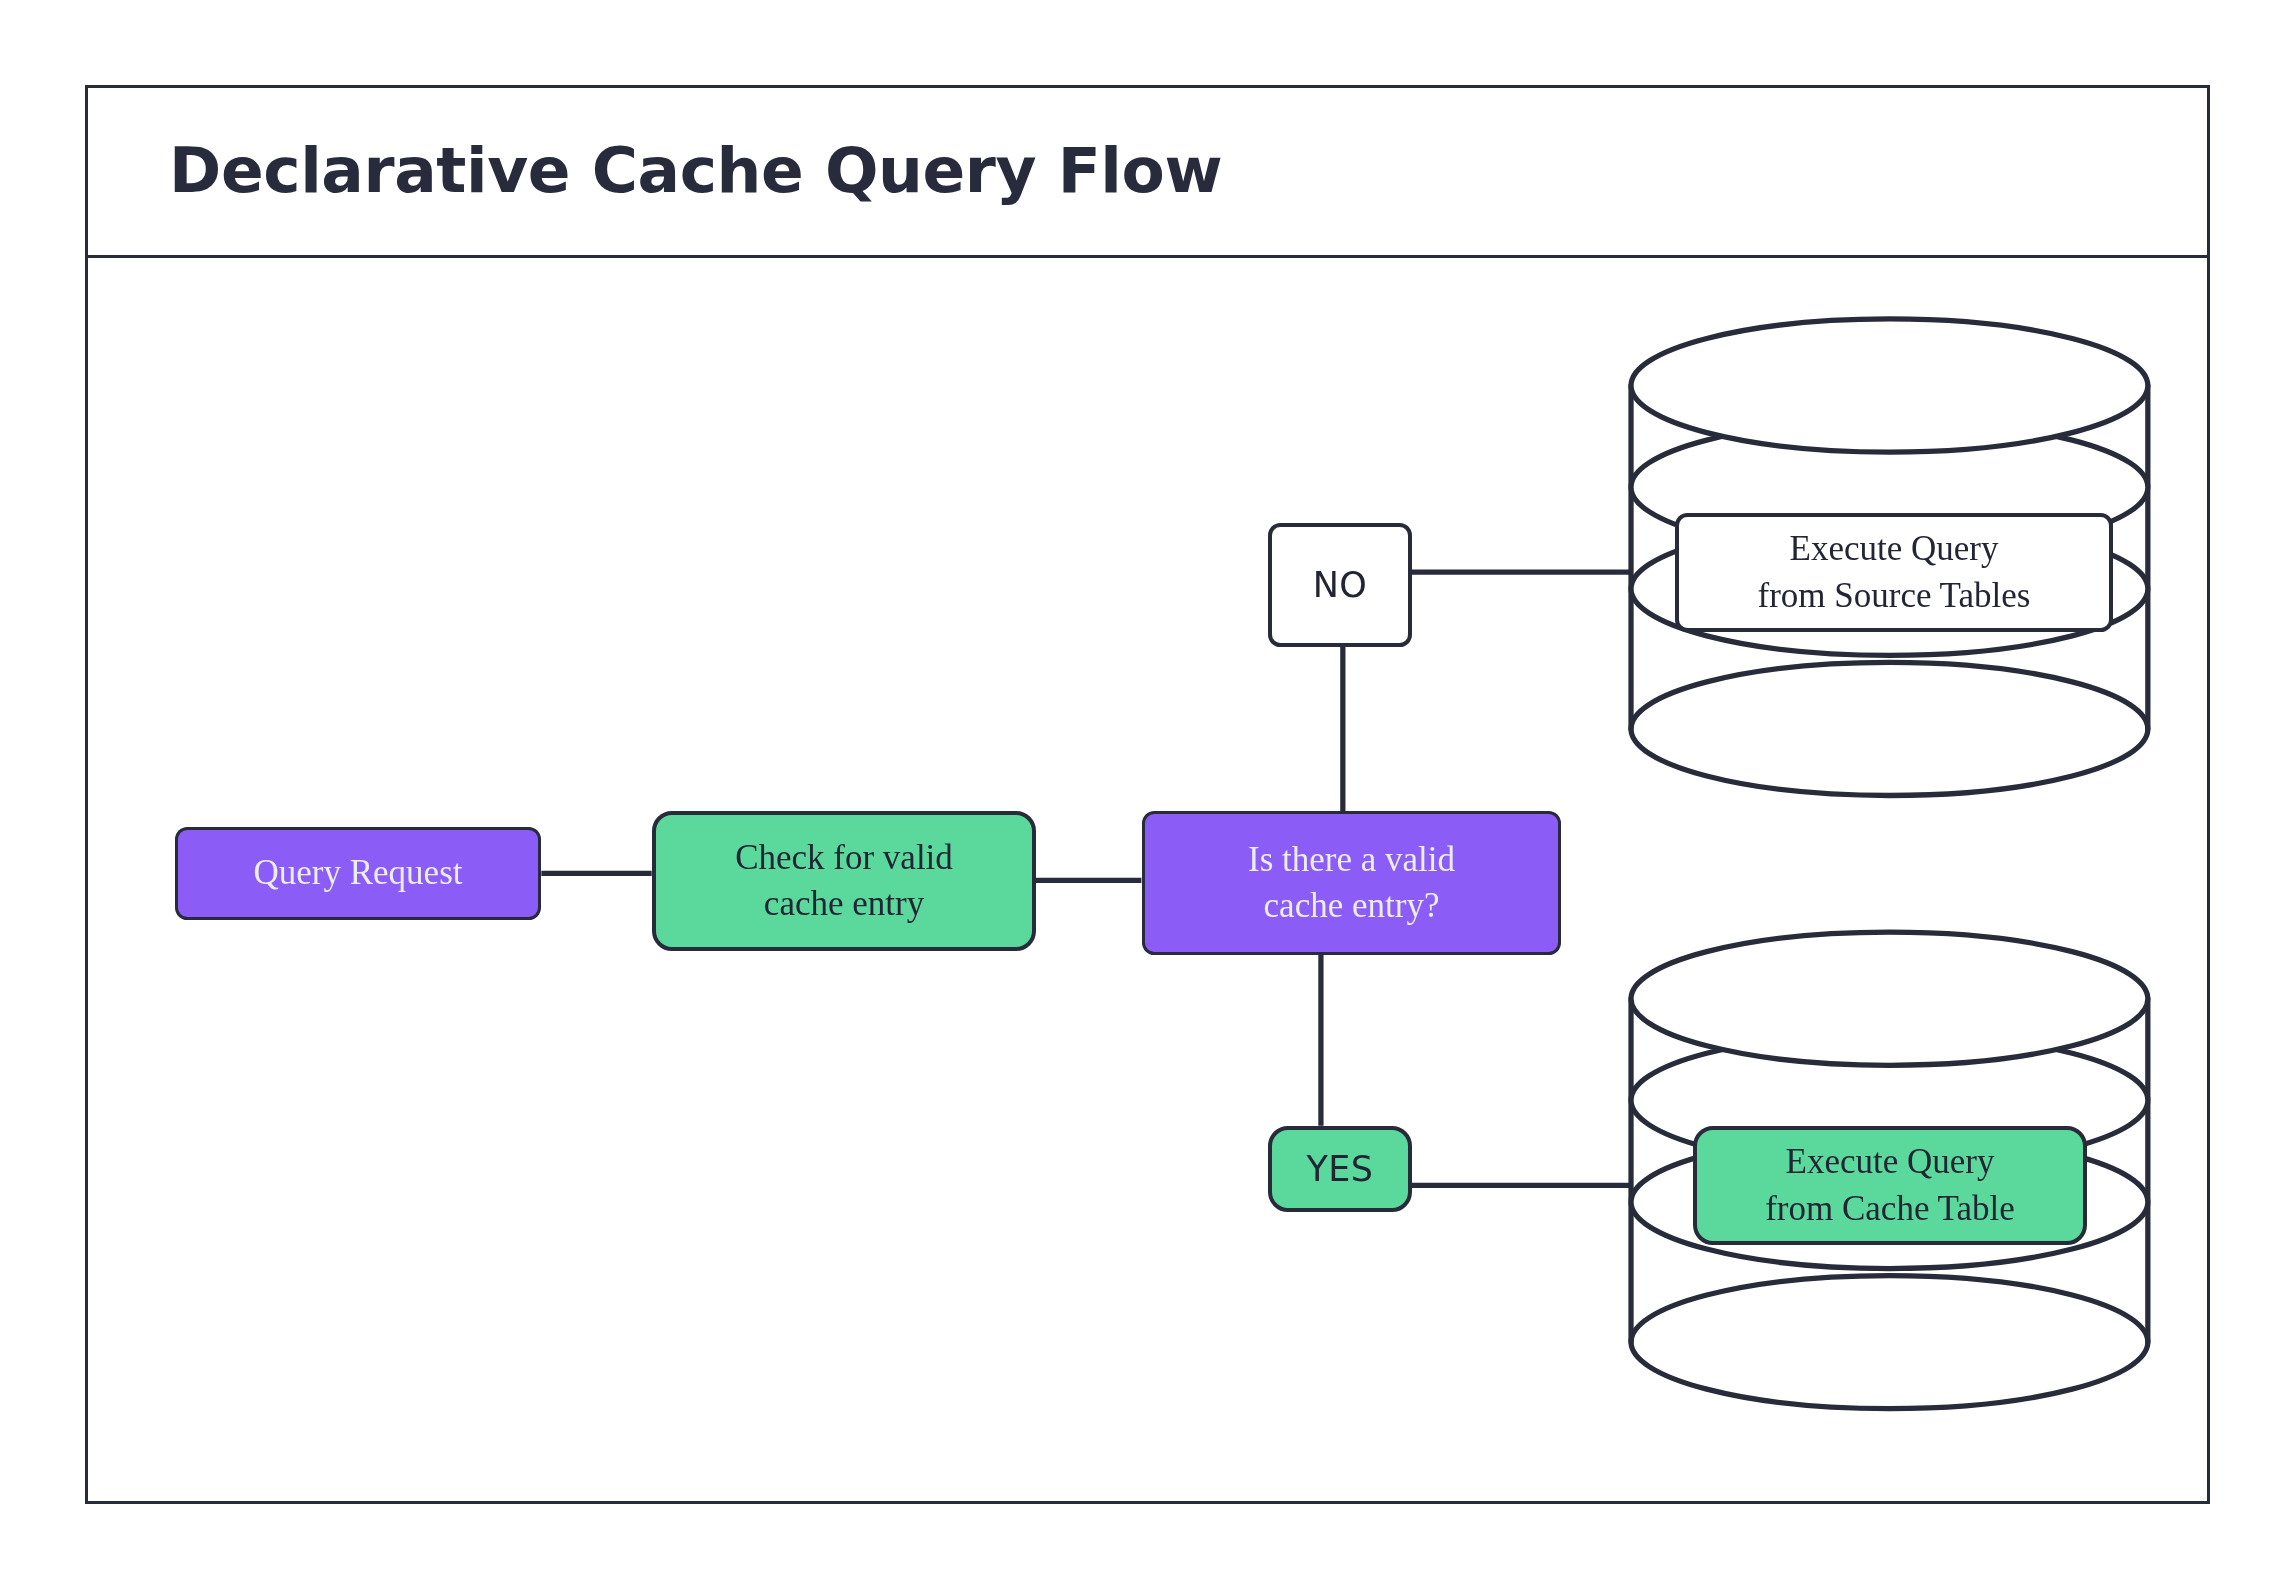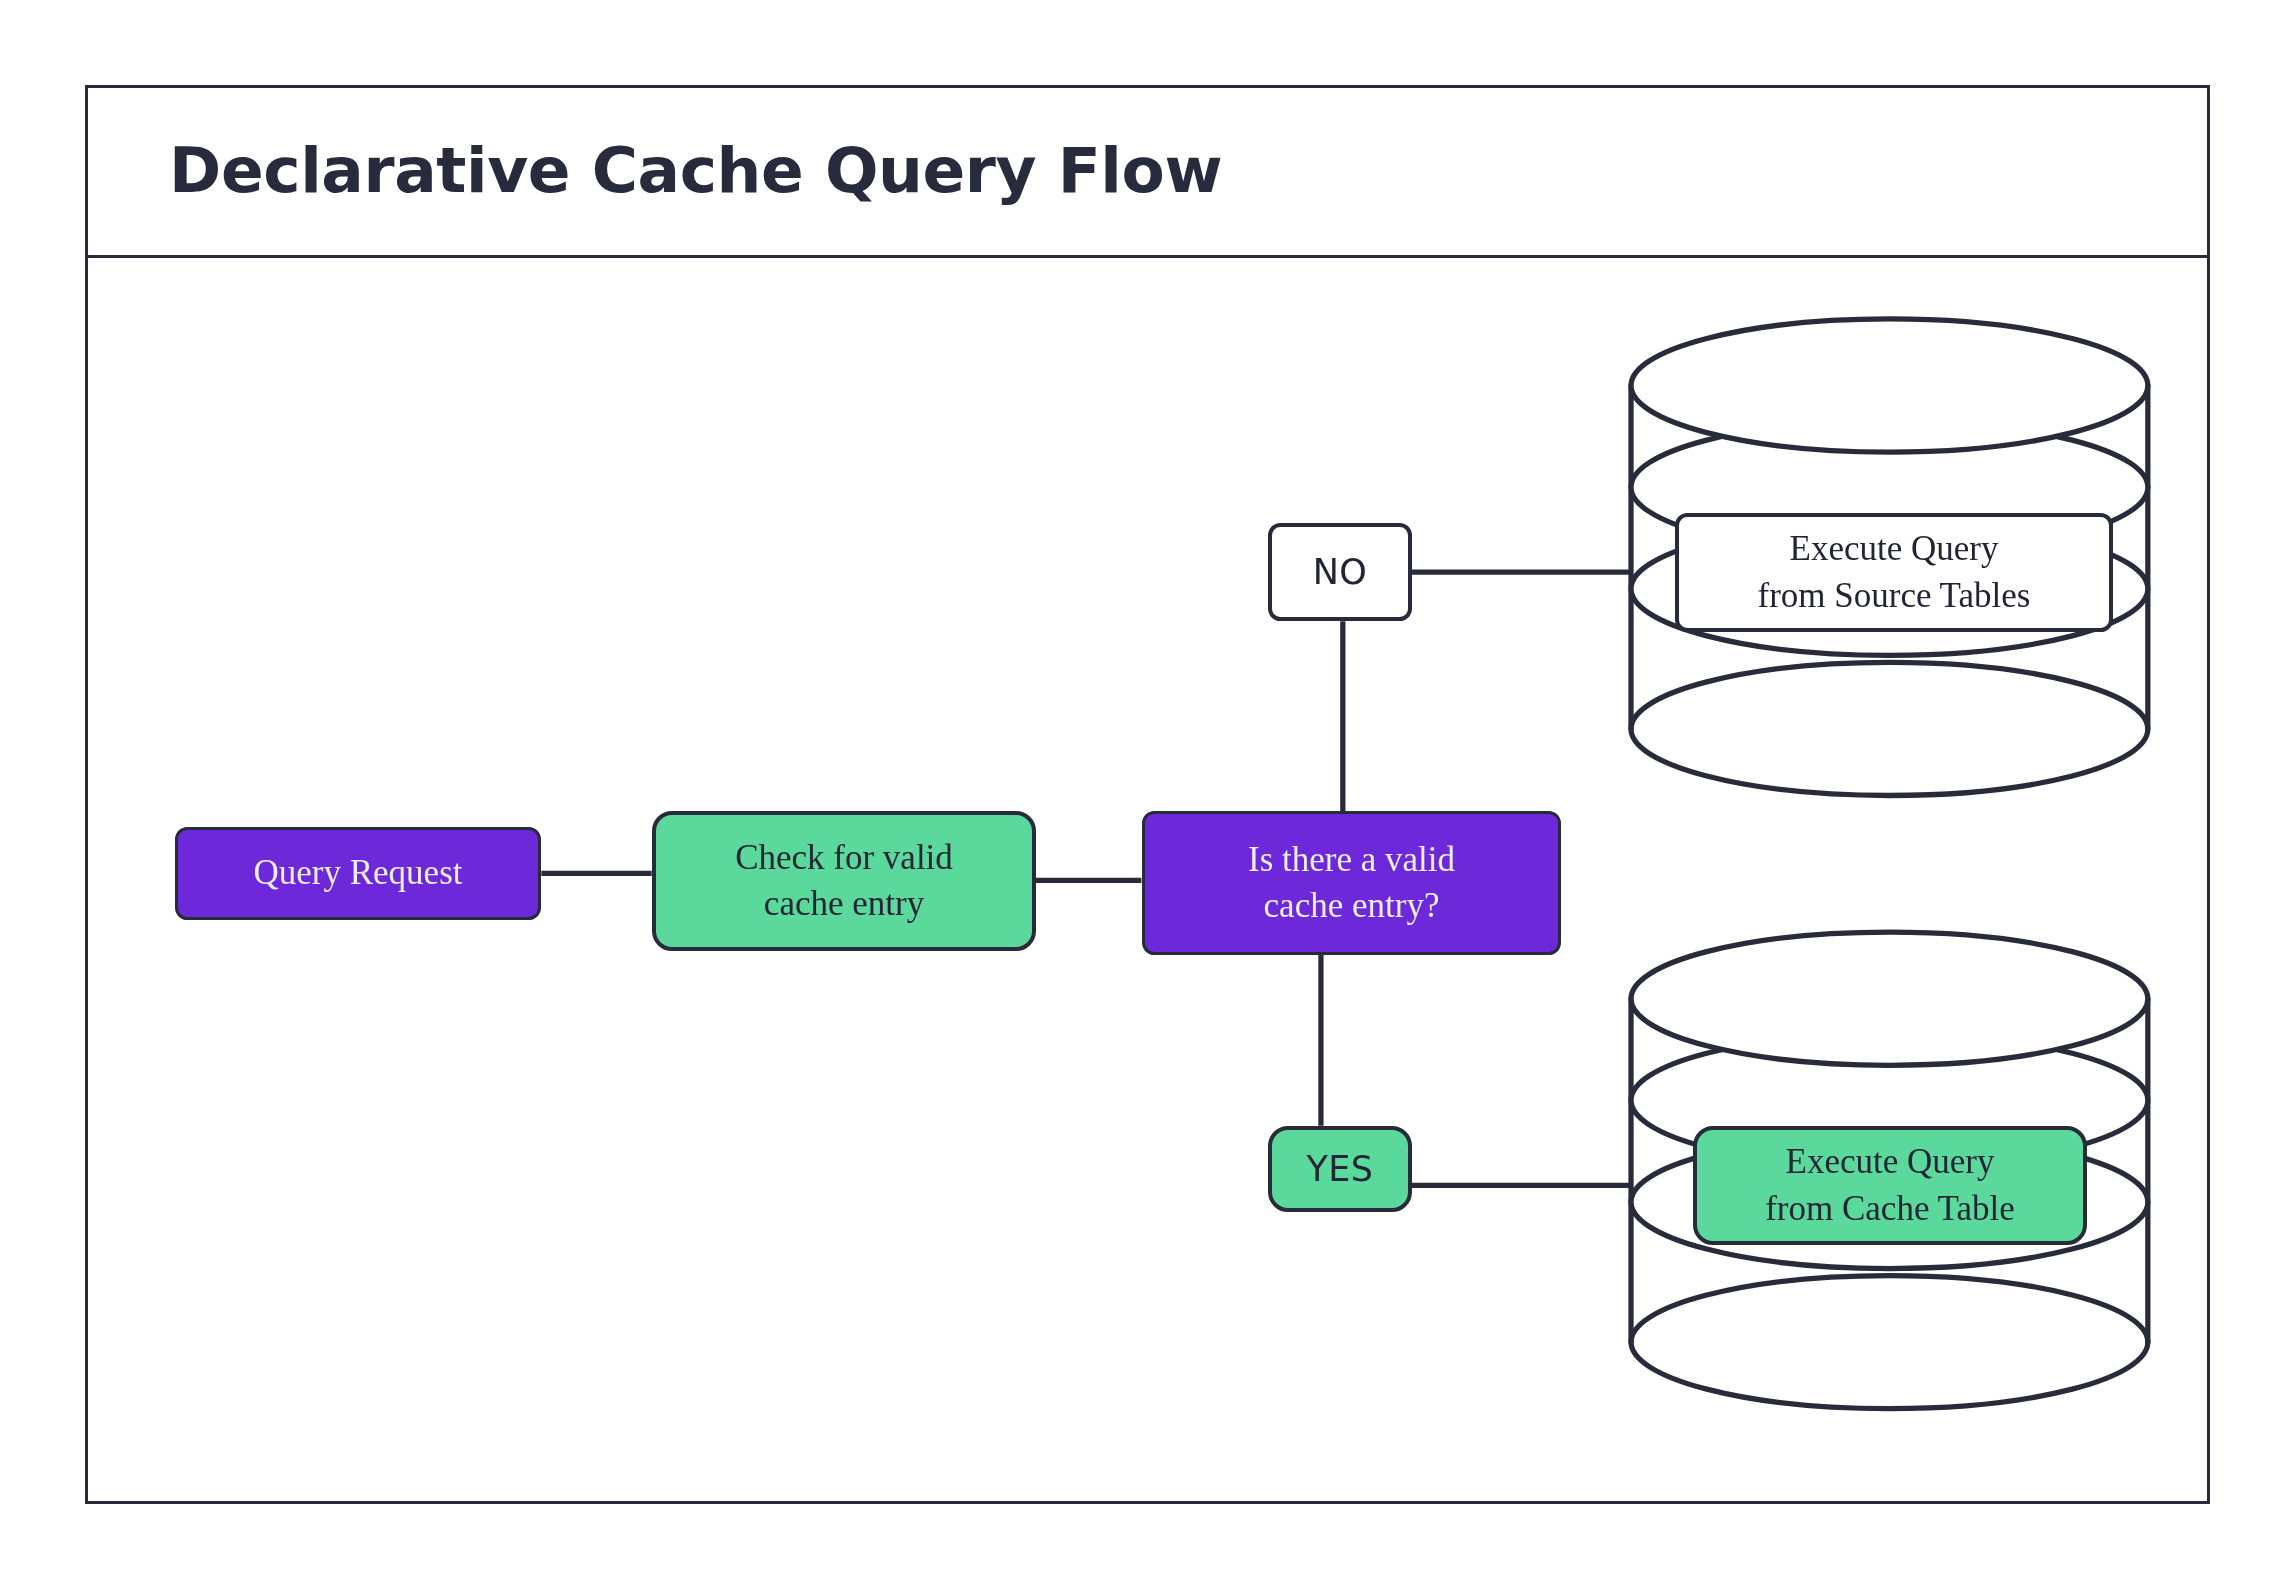--- a/index.html
+++ b/index.html
@@ -72,21 +72,21 @@
     display: flex;
     align-items: center;
     justify-content: center;
     text-align: center;
     font-family: Liberation Serif, serif;
     white-space: pre-line;
     line-height: 1.32;
   }
 
   .node.dark {
-    background: #6d28d9;
+    background: #8b5cf6;
     color: #ECEDF1;
     border: 3.5px solid #282B3A;
     border-radius: 12.3px;
     font-size: 35px;
   }
   .node.green {
     background: #5BD99C;
     color: #222634;
     border: 4.4px solid #282B3A;
     border-radius: 20px;
@@ -104,21 +104,21 @@
   .edge-label {
     font-family: "DejaVu Sans", sans-serif;
     font-size: 35px;
     letter-spacing: 0.4px;
   }
 
   
   #node-query-request { left: 175px;  top: 827px;  width: 366px; height: 93px; }
   #node-check-cache   { left: 652px;  top: 811px;  width: 384px; height: 140px; }
   #node-decision      { left: 1142px; top: 811px;  width: 419px; height: 144px; }
-  #label-no           { left: 1268px; top: 523px;  width: 144px; height: 98px; }
+  #label-no           { left: 1268px; top: 523px;  width: 144px; height: 124px; }
   #label-yes          { left: 1268px; top: 1126px; width: 144px; height: 86px; }
   #node-exec-source   { left: 1675px; top: 513px;  width: 438px; height: 119px; z-index: 6; }
   #node-exec-cache    { left: 1693px; top: 1126px; width: 394px; height: 119px; z-index: 6; }
 </style>
 </head>
 <body>
 
 <div id="canvas">
 
   <div class="frame"></div>

